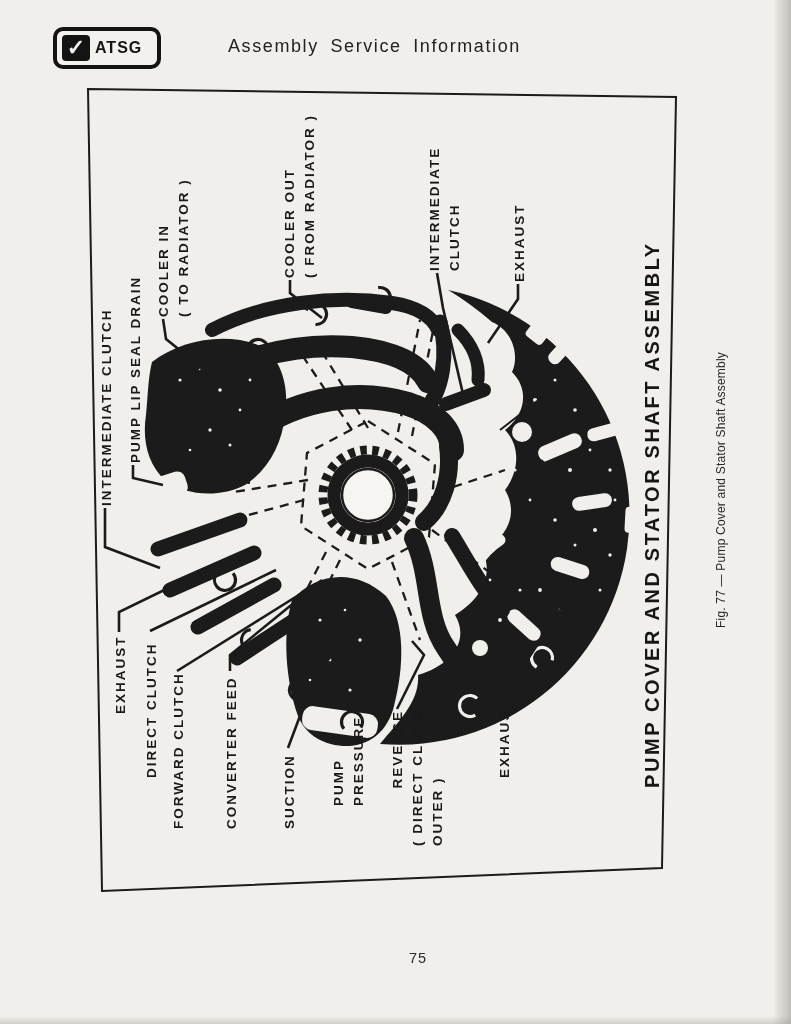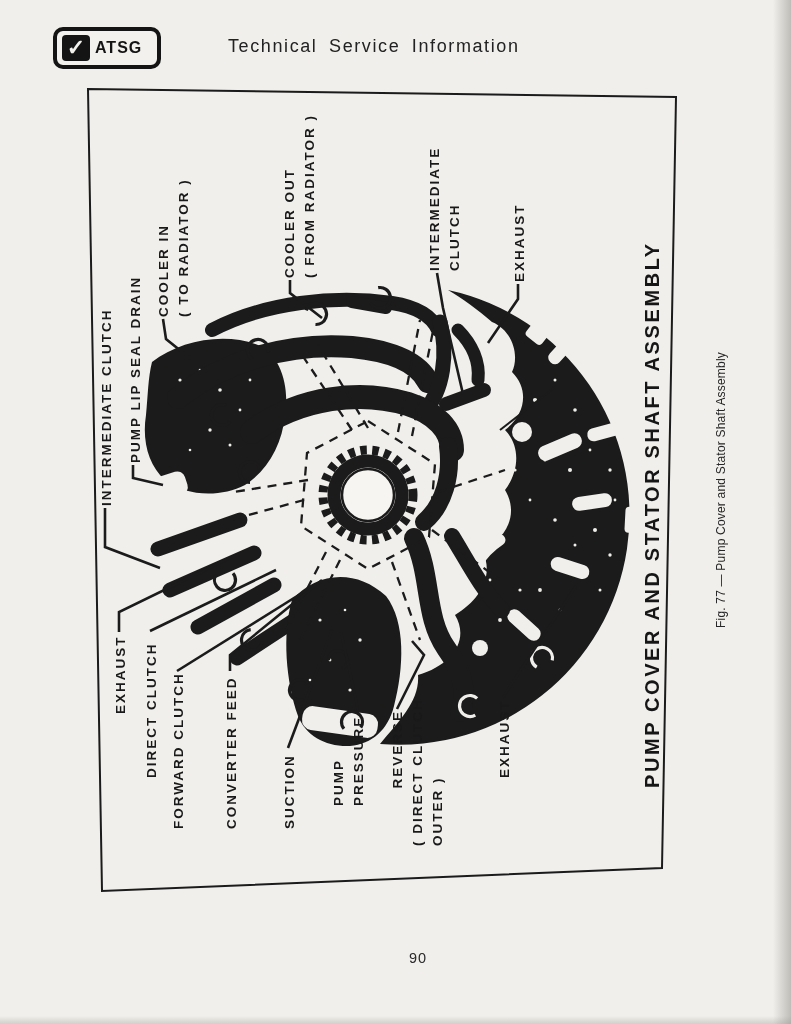--- a/index.html
+++ b/index.html
@@ -74,21 +74,21 @@
 </style>
 </head>
 <body>
 
 <div class="page">
 
   <div class="logo">
     <span class="logo-check">✓</span>
     <span class="logo-text">ATSG</span>
   </div>
-  <div class="header-title">Technical Service Information</div>
+  <div class="header-title">Assembly Service Information</div>
 
   <svg class="art" width="791" height="1024" viewBox="0 0 791 1024">
     <g stroke="#1b1b1b" fill="none">
 
       <polygon points="88,89 676,97 662,868 102,891" stroke-width="2" fill="none"></polygon>
     </g>
 
     <path fill="#1b1b1b" d="M448,290
       A230,230 0 0 1 380,744
       C400,720 420,700 418,675
@@ -269,17 +269,17 @@
 PRESSURE</div>
       <div class="rot-label" style="left: 388px; top: 846px;">          REVERSE
 ( DIRECT CLUTCH
 OUTER )</div>
       <div class="rot-label" style="left: 495px; top: 778px;">EXHAUST</div>
     </div>
 
   <div class="fig-title">PUMP COVER AND STATOR SHAFT ASSEMBLY</div>
   <div class="fig-caption">Fig. 77 — Pump Cover and Stator Shaft Assembly</div>
 
-  <div class="page-number">90</div>
+  <div class="page-number">75</div>
 
   <div class="scan-edge-right"></div>
   <div class="scan-edge-bottom"></div>
 </div>
 
 </body></html>

